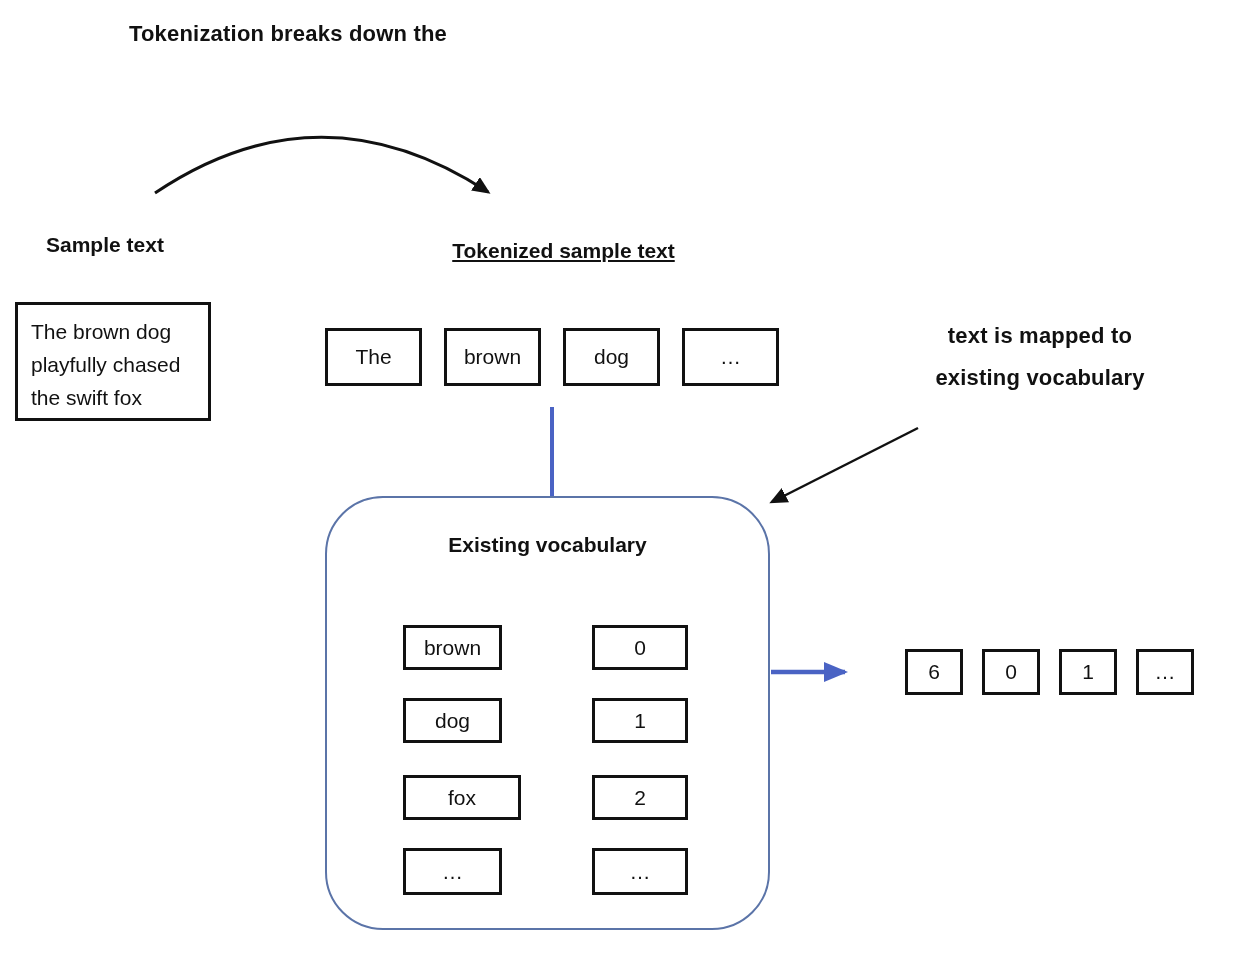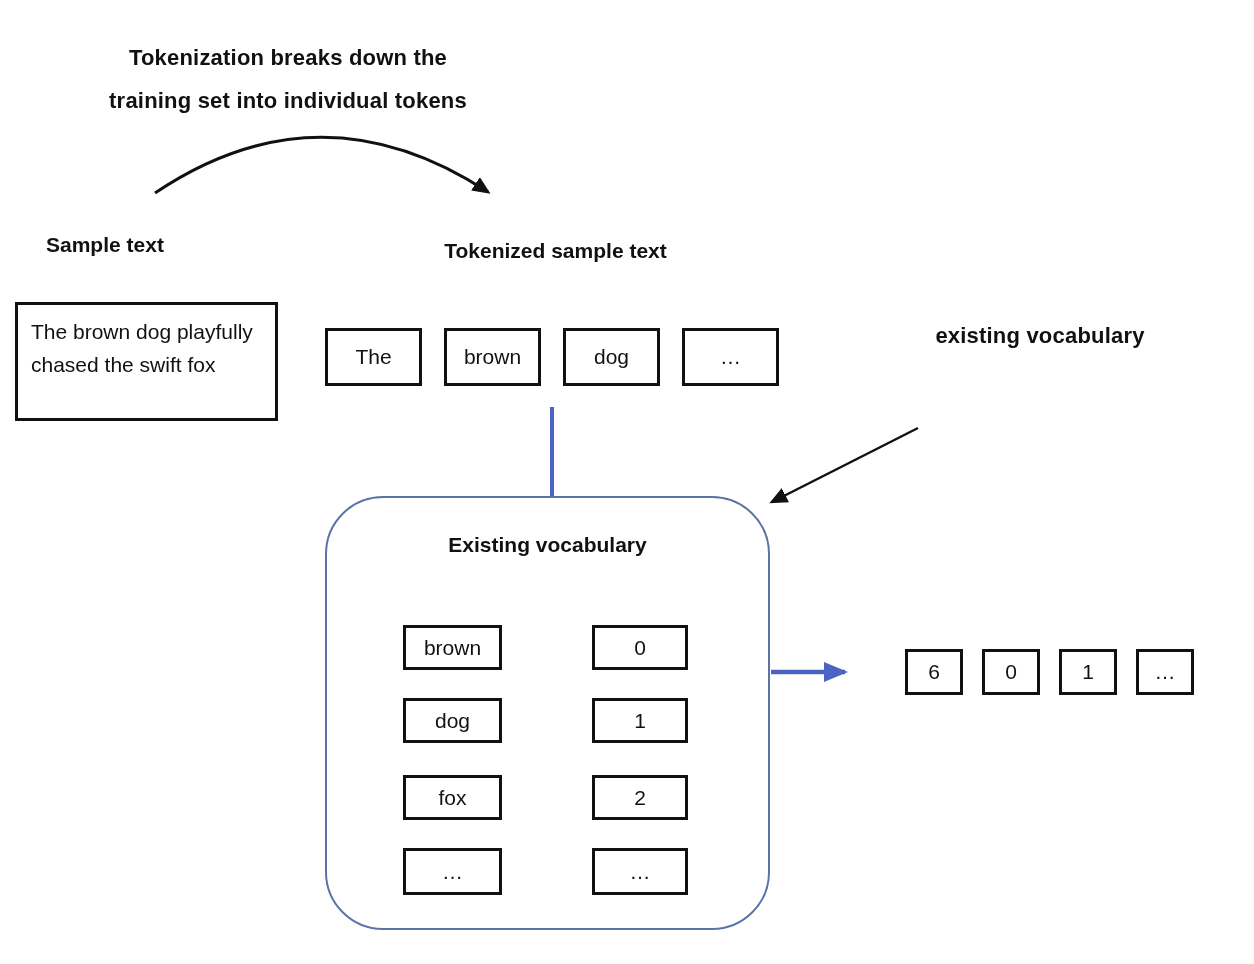--- a/index.html
+++ b/index.html
@@ -45,21 +45,21 @@
     font-weight: bold;
     font-size: 21px;
     color: var(--ink);
     white-space: nowrap;
   }
   .h-centered { text-align: center; white-space: normal; }
 
   .sample-box {
     position: absolute;
     left: 15px; top: 302px;
-    width: 263px; height: 119px;
+    width: 196px; height: 119px;
     box-sizing: border-box;
     border: 3px solid var(--ink);
     background: var(--bg);
     font-size: 21px;
     line-height: 33px;
     padding: 10px 10px 0 13px;
   }
 
   .token-row {
     position: absolute;
@@ -111,55 +111,55 @@
     <line class="blue-stroke" stroke-width="4" x1="552" y1="407" x2="552" y2="497"></line>
 
     <line class="blue-stroke" stroke-width="4.5" x1="771" y1="672" x2="845" y2="672" marker-end="url(#blueArrow)"></line>
 
     <line class="black-stroke" stroke-width="2.5" x1="512" y1="647" x2="566" y2="647" marker-end="url(#blackArrow)"></line>
     <line class="black-stroke" stroke-width="2.5" x1="512" y1="720" x2="566" y2="720" marker-end="url(#blackArrow)"></line>
     <line class="black-stroke" stroke-width="2.5" x1="512" y1="797" x2="566" y2="797" marker-end="url(#blackArrow)"></line>
     <line class="black-stroke" stroke-width="2.5" x1="512" y1="870" x2="566" y2="870" marker-end="url(#blackArrow)"></line>
   </svg>
 
-  <div class="ann ann-top" style="left:92px; top:36px; width:392px;">
+  <div class="ann ann-top" style="left:92px; top:12px; width:392px;">
     <div>Tokenization breaks down the</div>
-    <div>training set into individual tokens</div>
   </div>
 
   <div class="h" style="left:46px; top:233px;">Sample text</div>
 
   <div class="sample-box">
     <span>The brown dog playfully chased the swift fox</span>
   </div>
 
-  <div class="h h-centered" style="left:328px; top:239px; width:455px;">Tokenized sample text</div>
+  <div class="h h-centered" style="left:336px; top:239px; width:455px;text-decoration:underline;">Tokenized sample text</div>
 
   <div class="token-row">
     <div class="cell">The</div>
     <div class="cell">brown</div>
     <div class="cell">dog</div>
     <div class="cell">…</div>
   </div>
 
   <div class="ann" style="left:870px; top:315px; width:340px;">
+    <div>text is mapped to</div>
     <div>existing vocabulary</div>
   </div>
 
   <div class="vocab-panel"></div>
 
   <div class="h h-centered" style="left:325px; top:533px; width:445px;">Existing vocabulary</div>
 
   <div class="cell" style="position:absolute; left:403px; top:625px; width:99px; height:45px;">brown</div>
   <div class="cell" style="position:absolute; left:592px; top:625px; width:96px; height:45px;">0</div>
 
   <div class="cell" style="position:absolute; left:403px; top:698px; width:99px; height:45px;">dog</div>
   <div class="cell" style="position:absolute; left:592px; top:698px; width:96px; height:45px;">1</div>
 
-  <div class="cell" style="position:absolute; left:403px; top:775px; width:99px; height:45px;">fox</div>
+  <div class="cell" style="position:absolute; left:403px; top:775px; width:118px; height:45px;">fox</div>
   <div class="cell" style="position:absolute; left:592px; top:775px; width:96px; height:45px;">2</div>
 
   <div class="cell" style="position:absolute; left:403px; top:848px; width:99px; height:47px;">…</div>
   <div class="cell" style="position:absolute; left:592px; top:848px; width:96px; height:47px;">…</div>
 
 
   <div class="id-row">
     <div class="cell">6</div>
     <div class="cell">0</div>
     <div class="cell">1</div>

